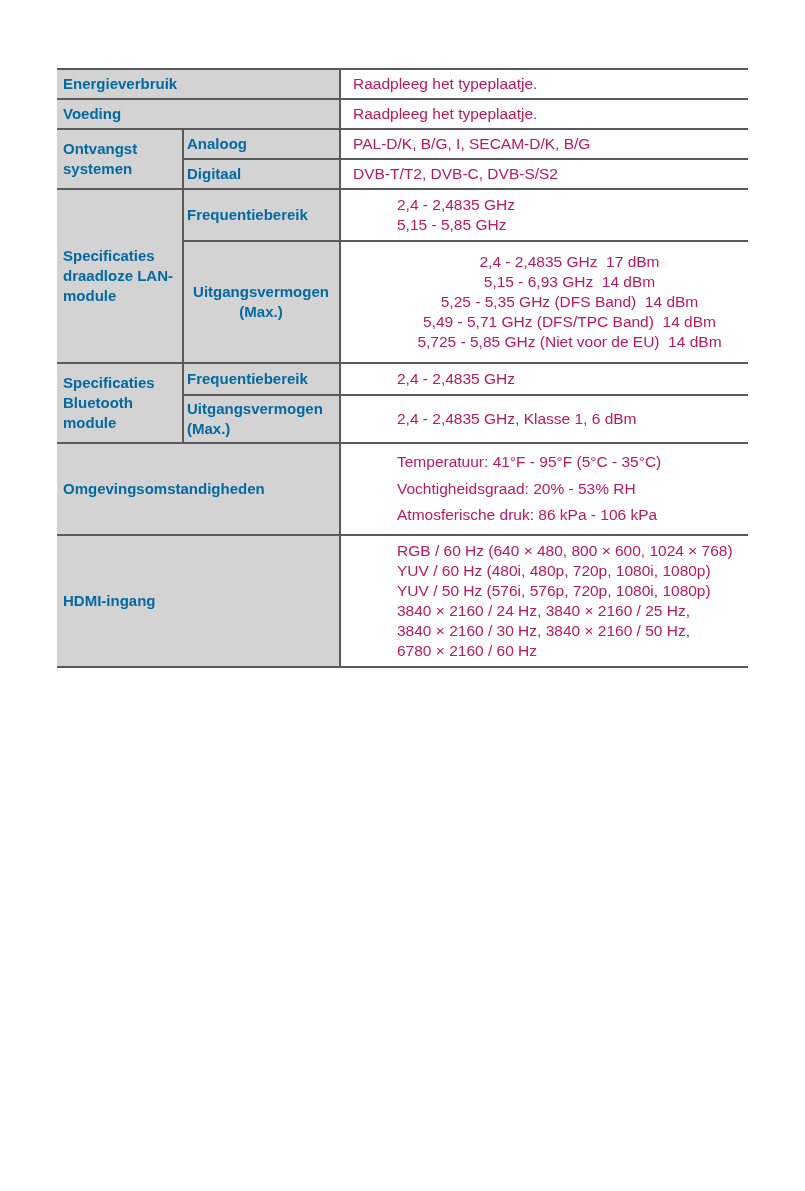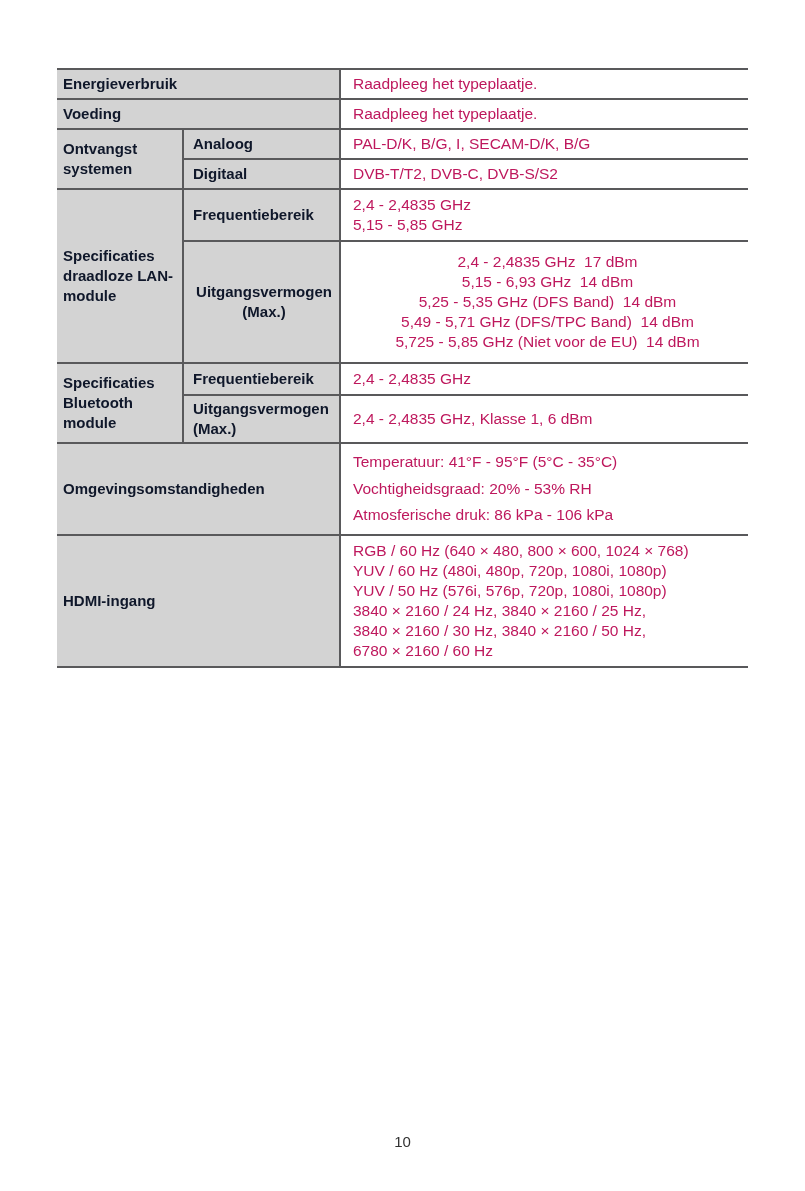--- a/index.html
+++ b/index.html
@@ -28,28 +28,28 @@
     vertical-align: middle;
     border-top: 2px solid #59595b;
     border-bottom: 2px solid #59595b;
     font-size: 15.5px;
     color: #be185d;
   }
   td.gray {
     background: #d3d3d3;
     font-weight: bold;
     font-size: 15px;
-    color: #0f172a;
+    color: #0369a1;
     line-height: 20px;
   }
   td.c1 { padding: 3px 4px 3px 6px; }
-  td.c2 { padding: 3px 4px 3px 9px; }
+  td.c2 { padding: 3px 4px 3px 3px; }
   td.val { padding: 5px 6px 5px 12px; background: #ffffff; }
   td.bl { border-left: 2px solid #59595b; }
-  .line { line-height: 20px; white-space: pre-wrap; }
+  .line { line-height: 20px; white-space: pre-wrap; margin-left: 44px; }
   td.spaced .line { line-height: 26.5px; }
   tr.h28 td { height: 28px; }
   tr.h27 td { height: 27px; }
   tr.h51 td { height: 51px; }
   tr.h122 td { height: 122px; text-align: center; }
   tr.h32 td { height: 32px; }
   tr.h44 td { height: 44px; }
   tr.h80 td { height: 80px; }
   tr.h127 td { height: 127px; }
   .page-number {
@@ -148,15 +148,14 @@
             <div class="line">YUV / 50 Hz (576i, 576p, 720p, 1080i, 1080p)</div>
             <div class="line">3840 × 2160 / 24 Hz, 3840 × 2160 / 25 Hz,</div>
             <div class="line">3840 × 2160 / 30 Hz, 3840 × 2160 / 50 Hz,</div>
             <div class="line">6780 × 2160 / 60 Hz</div>
           </td>
     </tr>
 
   </tbody>
     </table>
 
-  <div class="page-number">10</div>
 
 </div>
 
 </body></html>

